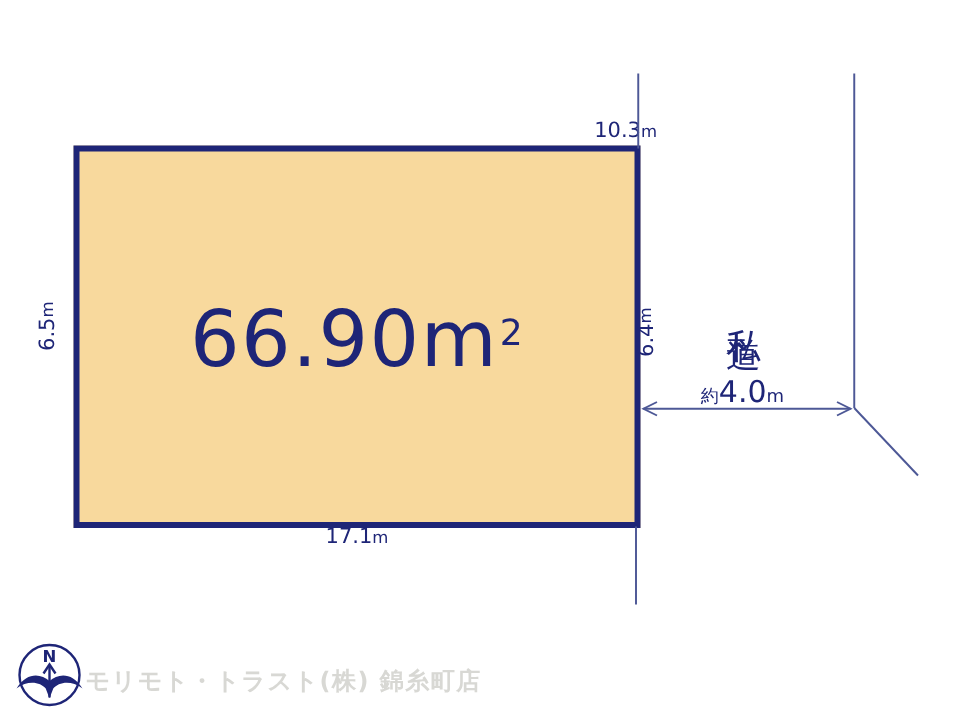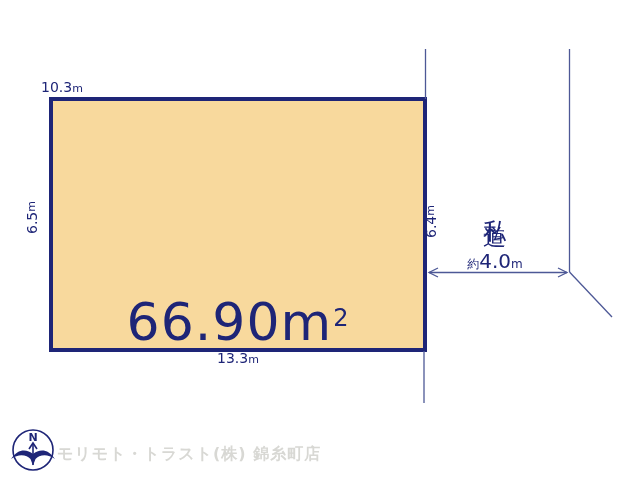--- a/index.html
+++ b/index.html
@@ -12,31 +12,31 @@
   .canvas{
     position:relative;width:640px;height:480px;background:#fff;
     overflow:hidden;font-family:"DejaVu Sans","Liberation Sans",sans-serif;
     color:var(--navy);
   }
   
   .plot{
     position:absolute;left:49px;top:97px;width:378px;height:255px;
     box-sizing:border-box;border:4px solid var(--navy);
     background:var(--plot-fill);
-    display:flex;align-items:flex-end;justify-content:center;
+    display:flex;align-items:center;justify-content:center;
   }
   .area-label{
     font-size:52px;letter-spacing:1px;color:var(--navy);
     white-space:nowrap;line-height:1;margin-top:4px;
   }
   .area-label .sup{font-size:24px;vertical-align:14px;margin-left:1px;}
   
   .dim{position:absolute;font-size:14px;color:var(--navy);white-space:nowrap;}
   .dim .unit{font-size:11px;}
-  .dim-top{left:41px;top:79px;width:378px;text-align:left;}
+  .dim-top{left:60px;top:79px;width:378px;text-align:right;}
   .dim-bottom{left:49px;top:350px;width:378px;text-align:center;}
   .vtext{
     writing-mode:vertical-rl;transform:rotate(180deg);
     line-height:14px;
   }
   .dim-left{left:25px;top:201px;}
   .dim-right{left:424px;top:205px;}
   
   .road-label{
     position:absolute;left:483px;top:201px;
@@ -69,21 +69,21 @@
 <body>
 
 <div class="canvas">
 
   <div class="plot">
     <div class="area-label"><span>66.90</span><span>m</span><span class="sup">2</span></div>
   </div>
 
   <div class="dim dim-top"><span>10.3</span><span class="unit">m</span></div>
 
-  <div class="dim dim-bottom"><span>13.3</span><span class="unit">m</span></div>
+  <div class="dim dim-bottom"><span>17.1</span><span class="unit">m</span></div>
 
   <div class="dim vtext dim-left"><span>6.5</span><span class="unit">m</span></div>
 
   <div class="dim vtext dim-right"><span>6.4</span><span class="unit">m</span></div>
 
   <div class="road-label">私道</div>
 
   <div class="road-width"><span class="small">約</span><span class="val">4.0</span><span class="small">m</span></div>
 
   <svg class="overlay" viewBox="0 0 640 480">

